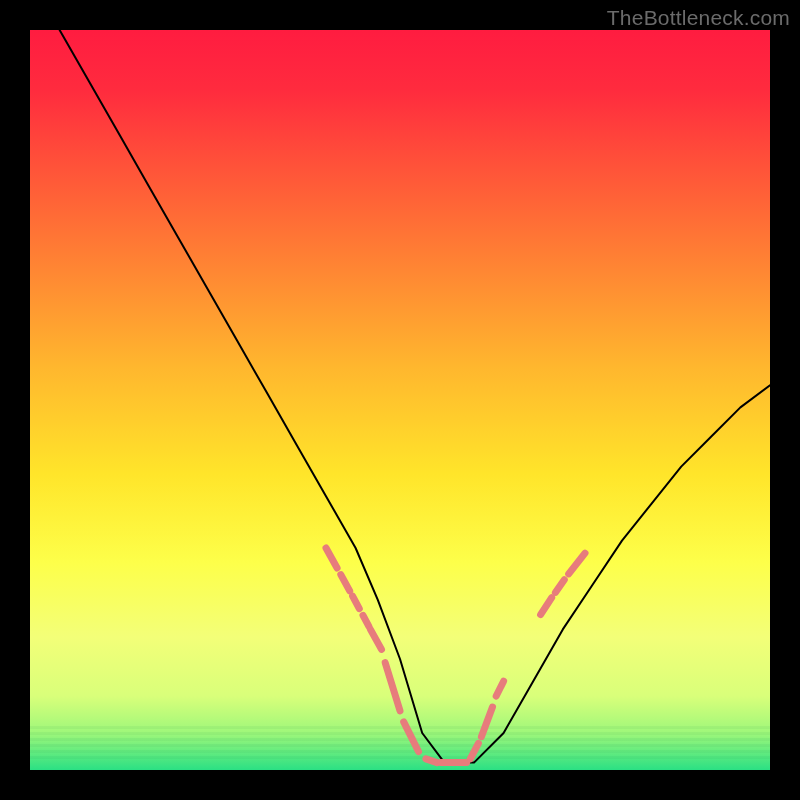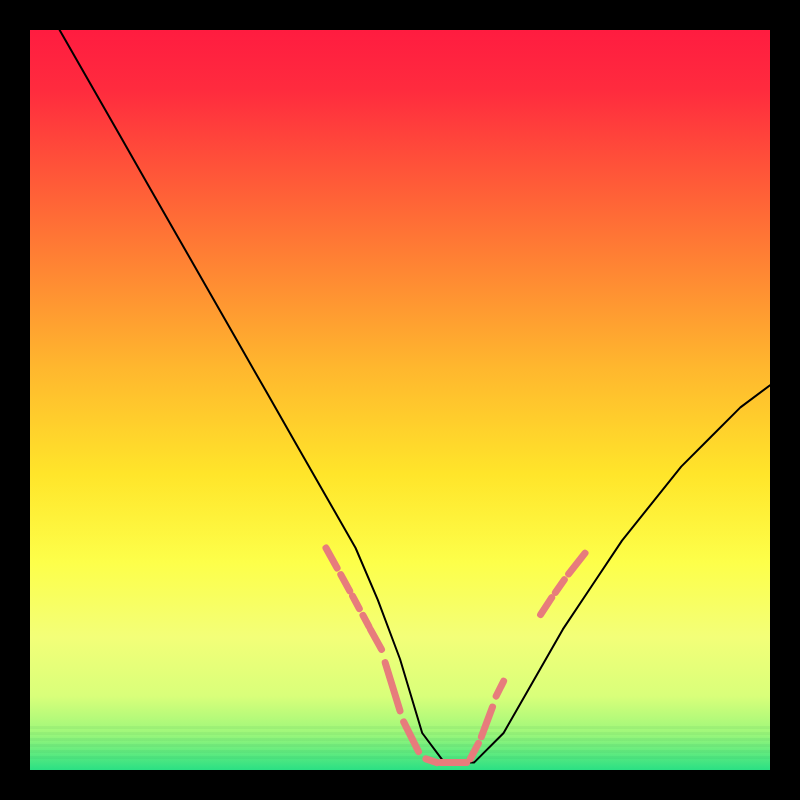--- a/index.html
+++ b/index.html
@@ -74,13 +74,14 @@
         <line x1="395.9" y1="728.9" x2="407.0" y2="732.6" stroke="#e77c7c" stroke-width="7" stroke-linecap="round"></line>
         <line x1="410.7" y1="732.6" x2="436.6" y2="732.6" stroke="#e77c7c" stroke-width="7" stroke-linecap="round"></line>
         <line x1="440.3" y1="728.9" x2="448.4" y2="713.4" stroke="#e77c7c" stroke-width="7" stroke-linecap="round"></line>
         <line x1="451.4" y1="706.7" x2="462.5" y2="677.1" stroke="#e77c7c" stroke-width="7" stroke-linecap="round"></line>
         <line x1="466.2" y1="666.0" x2="473.6" y2="651.2" stroke="#e77c7c" stroke-width="7" stroke-linecap="round"></line>
         <line x1="510.6" y1="584.6" x2="521.7" y2="567.6" stroke="#e77c7c" stroke-width="7" stroke-linecap="round"></line>
         <line x1="525.4" y1="562.4" x2="534.3" y2="549.8" stroke="#e77c7c" stroke-width="7" stroke-linecap="round"></line>
         <line x1="538.7" y1="543.9" x2="555.0" y2="523.2" stroke="#e77c7c" stroke-width="7" stroke-linecap="round"></line>
       </svg>
   </div>
+  <div class="watermark">TheBottleneck.com</div>
 </div>
 
 </body></html>

